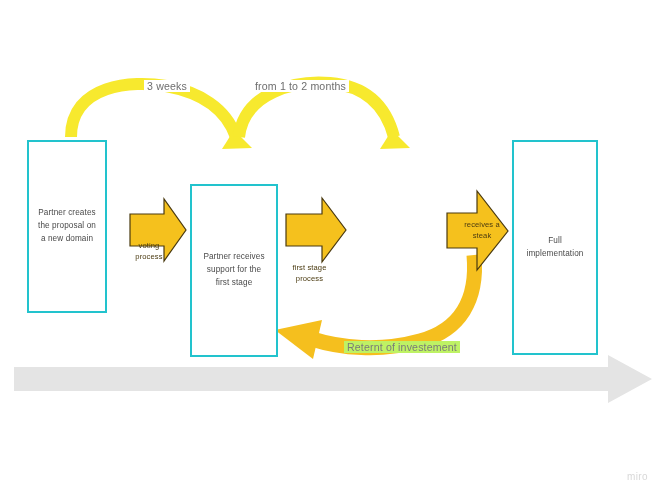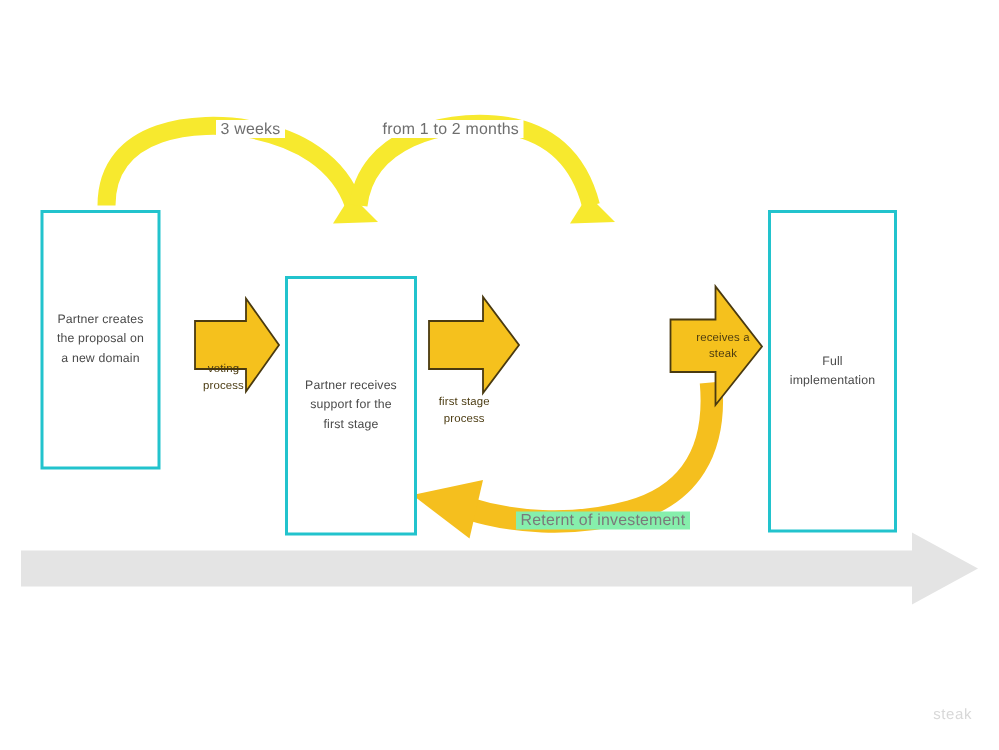--- a/index.html
+++ b/index.html
@@ -82,21 +82,21 @@
   #arc-label-0 { left: 144px; top: 80px; }
   #arc-label-1 { left: 252px; top: 80px; }
 
   
   #return-label {
     position: absolute;
     left: 344px;
     top: 341px;
     font-size: 10.6px;
     color: #7a7a7a;
-    background: #86efac;
+    background: #bef264;
     padding: 0 3px;
     white-space: nowrap;
     letter-spacing: 0.15px;
   }
 
   
   #watermark {
     position: absolute;
     right: 18px;
     bottom: 18px;
@@ -159,15 +159,15 @@
 
   <div class="block-arrow-label" id="arrow-label-0">voting process</div>
   <div class="block-arrow-label" id="arrow-label-1">first stage process</div>
   <div class="block-arrow-label" id="arrow-label-2">receives a steak</div>
 
   <div class="arc-label" id="arc-label-0">3 weeks</div>
   <div class="arc-label" id="arc-label-1">from 1 to 2 months</div>
 
   <div id="return-label">Reternt of investement</div>
 
-  <div id="watermark">steak</div>
+  <div id="watermark">miro</div>
 
 </div>
 
 </body></html>

